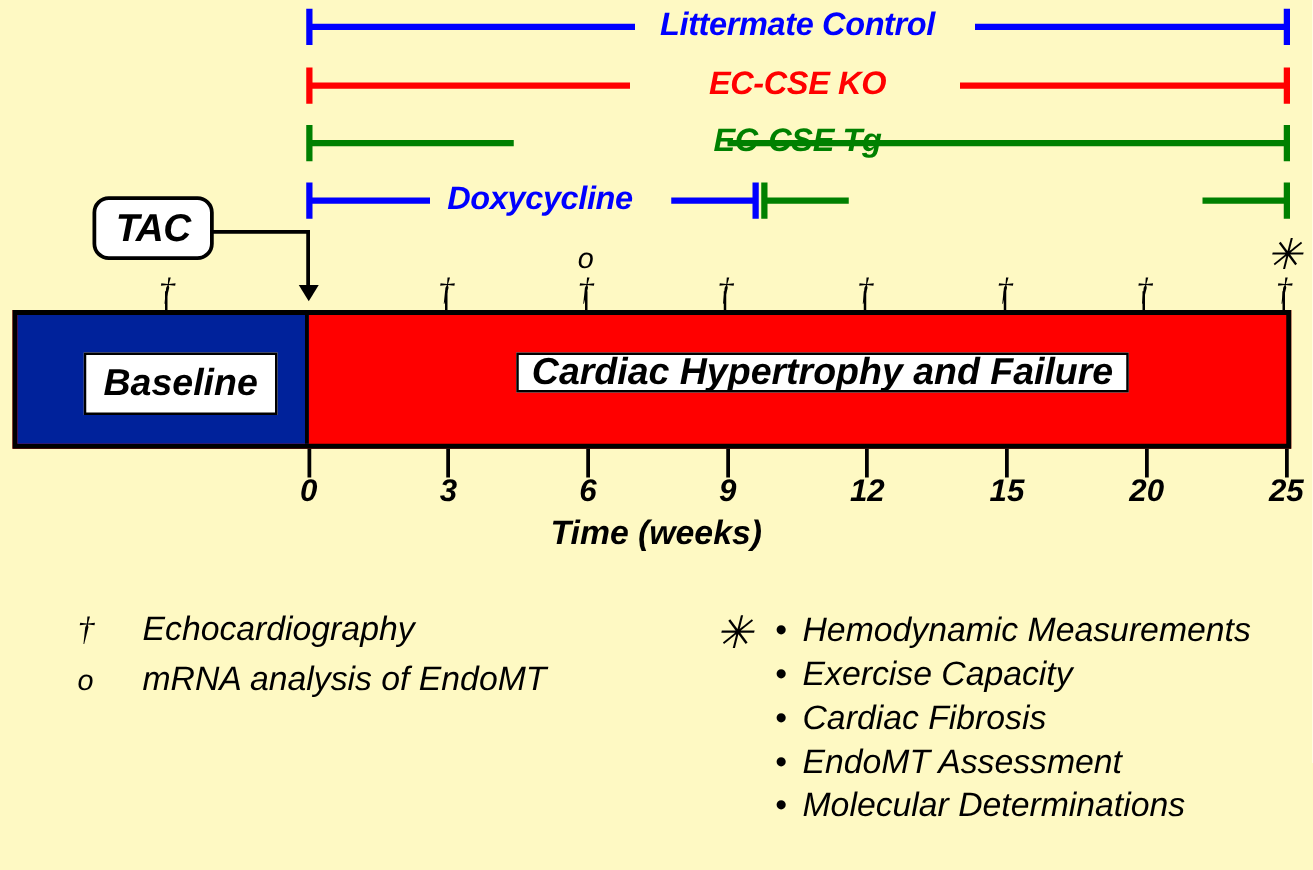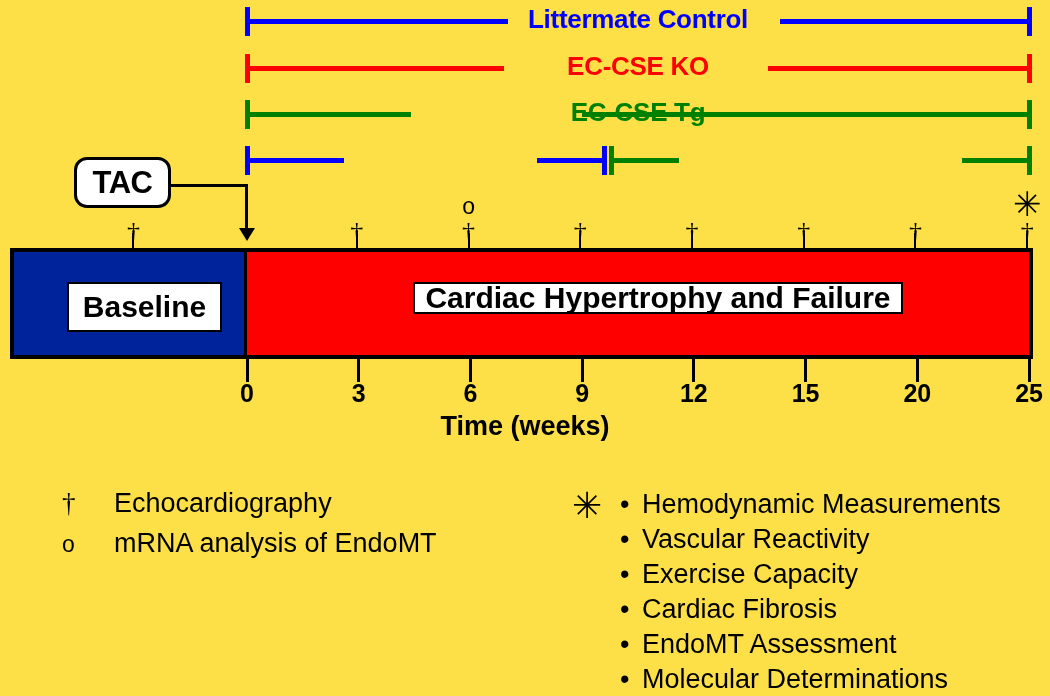--- a/index.html
+++ b/index.html
@@ -9,21 +9,22 @@
   }
   body {
     font-family: "Liberation Sans", sans-serif;
     color: #000000;
   }
   #figure {
     position: relative;
     width: 1050px;
     height: 696px;
     overflow: hidden;
-    background: #fde047;
+    background: #fef9c3;
+    font-style: italic;
   }
   .abs { position: absolute; }
 
   
   .grp-seg {
     position: absolute;
     height: 5px;
     border-radius: 0;
   }
   .grp-cap {
@@ -256,20 +257,21 @@
       <div class="grp-cap" style="left: 1026.54px; top: 99.5px; background: rgb(0, 128, 0);"></div>
       <div class="grp-label" style="color: rgb(0, 128, 0); top: 99px; left: 638px; width: auto; transform: translateX(-50%);">EC-CSE Tg</div>
       <div class="grp-seg" style="left: 247px; width: 96.824px; top: 157.5px; background: rgb(0, 0, 255);"></div>
       <div class="grp-seg" style="left: 537.472px; width: 67.032px; top: 157.5px; background: rgb(0, 0, 255);"></div>
       <div class="grp-seg" style="left: 611.952px; width: 67.032px; top: 157.5px; background: rgb(0, 128, 0);"></div>
       <div class="grp-seg" style="left: 962.008px; width: 67.032px; top: 157.5px; background: rgb(0, 128, 0);"></div>
       <div class="grp-cap" style="left: 244.5px; top: 145.5px; background: rgb(0, 0, 255);"></div>
       <div class="grp-cap" style="left: 602.004px; top: 145.5px; background: rgb(0, 0, 255);"></div>
       <div class="grp-cap" style="left: 609.452px; top: 145.5px; background: rgb(0, 128, 0);"></div>
       <div class="grp-cap" style="left: 1026.54px; top: 145.5px; background: rgb(0, 128, 0);"></div>
+      <div class="grp-label" style="color: rgb(0, 0, 255); top: 145px; left: 432px; width: auto; transform: translateX(-50%);">Doxycycline</div>
     </div>
 
   <div id="tac-box">
     <div id="tac-text">TAC</div>
   </div>
   <div class="conn" style="left:170px; top:184px; width:78px; height:3px;"></div>
   <div class="conn" style="left:245px; top:184px; width:3px; height:46px;"></div>
   <div class="abs" style="left:239px; top:228px; width:0; height:0;
               border-left:8px solid transparent; border-right:8px solid transparent;
               border-top:13px solid #000000;"></div>
@@ -329,21 +331,20 @@
       <div class="legend-row">
         <div class="legend-sym sym-circle">o</div>
         <div class="legend-text">mRNA analysis of EndoMT</div>
       </div>
     </div>
 
   <div id="legend-right">
     <div id="legend-right-sym">✳</div>
     <ul id="legend-right-list">
         <li>Hemodynamic Measurements</li>
-        <li>Vascular Reactivity</li>
         <li>Exercise Capacity</li>
         <li>Cardiac Fibrosis</li>
         <li>EndoMT Assessment</li>
         <li>Molecular Determinations</li>
       </ul>
   </div>
 
 </div>
 
 </body></html>

